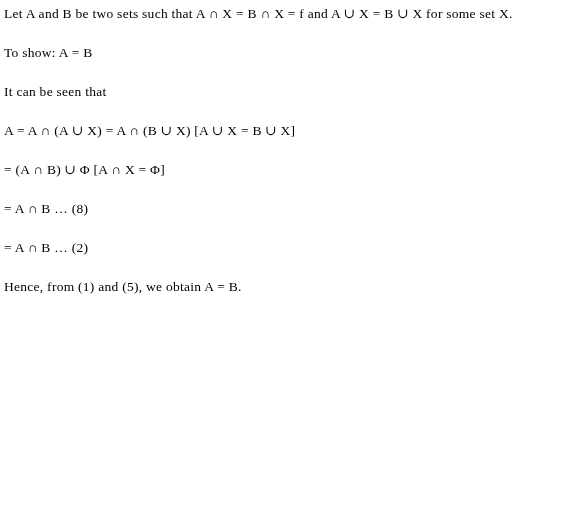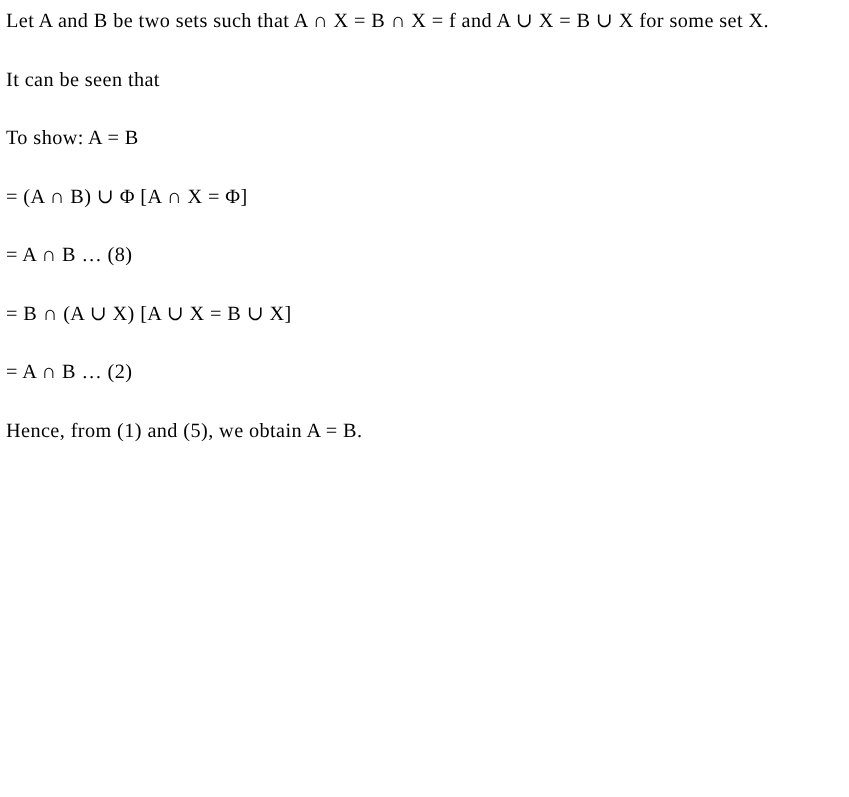--- a/index.html
+++ b/index.html
@@ -46,32 +46,32 @@
   }
 </style>
 </head>
 <body style="color: rgb(0, 0, 0);">
 
 <div class="page" style="background: rgb(255, 255, 255);">
   <div class="proof-body">
 
     <p class="line intro">Let A and B be two sets such that A ∩ X = B ∩ X = f and A ∪ X = B ∪ X for some set X.</p>
 
+    <p class="line">To show: A = B</p>
+
     <p class="line">It can be seen that</p>
 
-    <p class="line">To show: A = B</p>
-
+    <p class="line">A = A ∩ (A ∪ X) = A ∩ (B ∪ X) [A ∪ X = B ∪ X]</p>
 
 
     <p class="line">= (A ∩ B) ∪ Φ [A ∩ X = Φ]</p>
 
     <p class="line">= A ∩ B … (8)</p>
 
 
-    <p class="line">= B ∩ (A ∪ X) [A ∪ X = B ∪ X]</p>
 
 
 
 
     <p class="line">= A ∩ B … (2)</p>
 
     <p class="line">Hence, from (1) and (5), we obtain A = B.</p>
 
   </div>
 </div>

